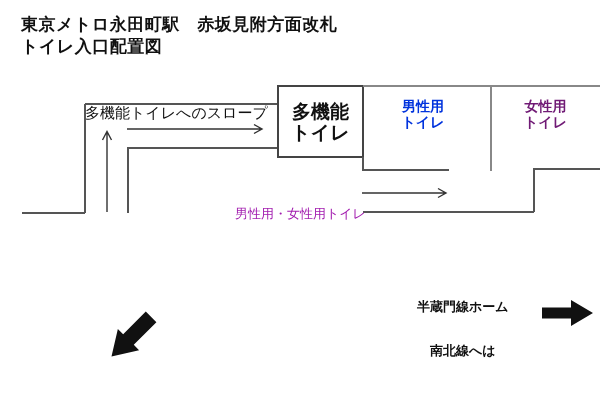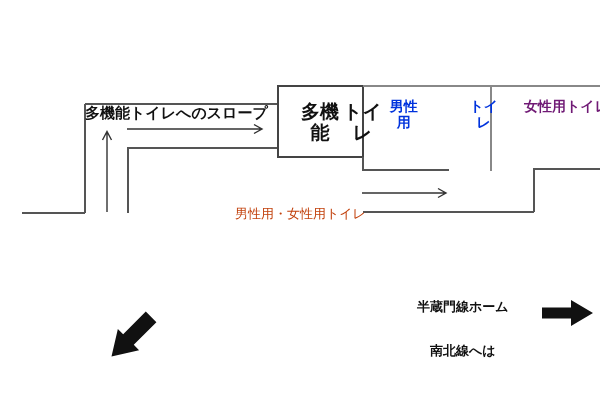--- a/index.html
+++ b/index.html
@@ -13,35 +13,37 @@
   .title.l1{top:14px;}
   .title.l2{top:36px;}
   
   svg.overlay{position:absolute;left:0;top:0;}
   .wd{stroke:#555555;stroke-width:2;fill:none;}
   .wl{stroke:#888888;stroke-width:2;fill:none;}
   .wbox{stroke:#444444;stroke-width:2;fill:none;}
   .ar{stroke:#333333;stroke-width:1.4;fill:none;}
   .bigar{fill:#111111;stroke:none;}
   
-  .ramp-mf{left:85px;top:104px;font-size:15px;font-weight:700;white-space:nowrap;}
-  .room{display:flex;flex-direction:row;align-items:center;justify-content:center;text-align:center;margin-left:21px;}
+  .ramp-mf{left:85px;top:104px;font-size:15px;font-weight:400;white-space:nowrap;}
+  .room{display:flex;flex-direction:column;align-items:center;justify-content:center;text-align:center;}
   .room.mf{left:278px;top:86px;width:85px;height:71px;font-size:19px;line-height:21px;font-weight:bold;color:#111111;}
-  .room.mens{left:363px;top:98px;width:120px;font-size:14px;line-height:16px;font-weight:bold;color:#0033dd;gap:40px;}
+  .room.mens{left:363px;top:98px;width:120px;font-size:14px;line-height:16px;font-weight:bold;color:#0033dd;}
   .room.womens{left:491px;top:98px;width:109px;font-size:14px;line-height:16px;font-weight:bold;color:#701a75;}
-  .ramp-mw{left:235px;top:176px;font-size:13px;line-height:15px;color:#c2410c;white-space:pre;}
+  .ramp-mw{left:235px;top:176px;font-size:13px;line-height:15px;color:#a21caf;white-space:pre;}
   
   .gate{left:97px;top:270px;font-size:14px;line-height:18.5px;font-weight:600;white-space:pre;}
   .platform{left:417px;top:271px;font-size:13px;line-height:14.6px;font-weight:600;white-space:pre;}
 </style>
 </head>
 <body>
 
 <div class="page">
 
+  <div class="abs title l1">東京メトロ永田町駅　赤坂見附方面改札</div>
+  <div class="abs title l2">トイレ入口配置図</div>
 
   <svg class="overlay" width="600" height="400" viewBox="0 0 600 400" xmlns="http://www.w3.org/2000/svg">
 
     <path class="wd" d="M85,104 H278"></path>
     <path class="wd" d="M85,104 V213"></path>
     <path class="wd" d="M22,213 H85"></path>
     <path class="wd" d="M278,148 H128 V213"></path>
     <rect class="wbox" x="278" y="86" width="85" height="71"></rect>
     <path class="wl" d="M363,86 H600"></path>
     <path class="wl" d="M491,86 V171"></path>

